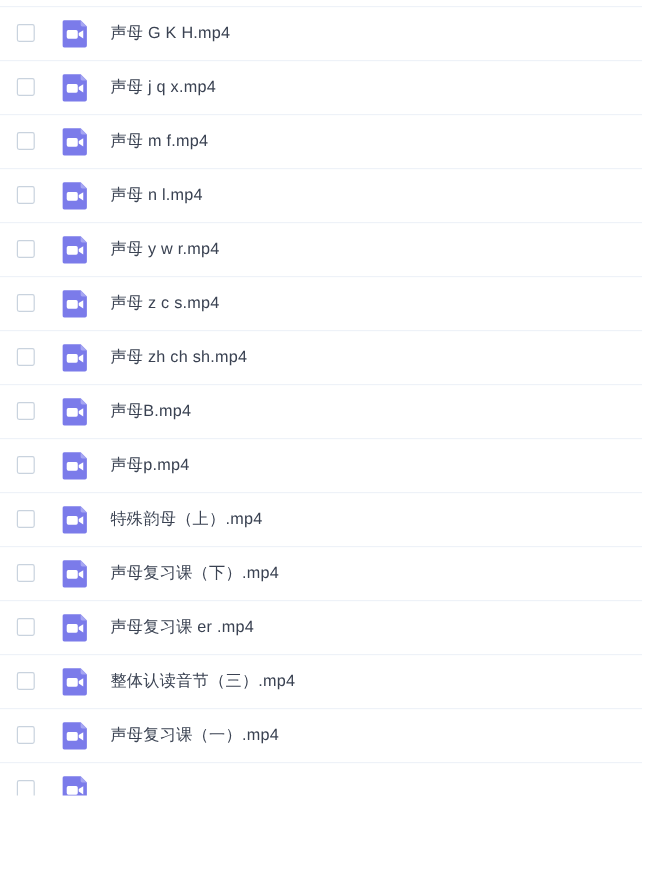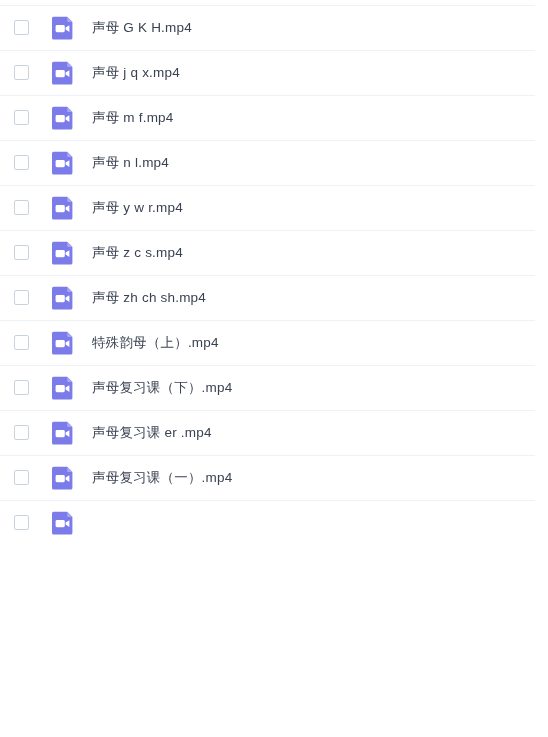--- a/index.html
+++ b/index.html
@@ -186,20 +186,44 @@
         <div class="file-row">
           <div class="checkbox"></div>
           <span class="file-icon">
             <svg width="22" height="24" viewBox="0 0 22 24" xmlns="http://www.w3.org/2000/svg">
               <path d="M1.6 0.8 H15.2 L20.4 6.0 V22.0 A1.6 1.6 0 0 1 18.8 23.6 H1.6 A1.6 1.6 0 0 1 0 22.0 V2.4 A1.6 1.6 0 0 1 1.6 0.8 Z" fill="#7b7bea"></path>
               <path d="M15.2 0.8 L20.4 6.0 H16.4 A1.2 1.2 0 0 1 15.2 4.8 Z" fill="#a6a6f2"></path>
               <rect x="3.6" y="9.0" width="9.2" height="7.2" rx="1.4" fill="#ffffff"></rect>
               <path d="M13.6 11.6 L17.4 9.2 V16.0 L13.6 13.6 Z" fill="#ffffff"></path>
             </svg>
           </span>
+          <span class="file-name">声母B.mp4</span>
+        </div>
+        <div class="file-row">
+          <div class="checkbox"></div>
+          <span class="file-icon">
+            <svg width="22" height="24" viewBox="0 0 22 24" xmlns="http://www.w3.org/2000/svg">
+              <path d="M1.6 0.8 H15.2 L20.4 6.0 V22.0 A1.6 1.6 0 0 1 18.8 23.6 H1.6 A1.6 1.6 0 0 1 0 22.0 V2.4 A1.6 1.6 0 0 1 1.6 0.8 Z" fill="#7b7bea"></path>
+              <path d="M15.2 0.8 L20.4 6.0 H16.4 A1.2 1.2 0 0 1 15.2 4.8 Z" fill="#a6a6f2"></path>
+              <rect x="3.6" y="9.0" width="9.2" height="7.2" rx="1.4" fill="#ffffff"></rect>
+              <path d="M13.6 11.6 L17.4 9.2 V16.0 L13.6 13.6 Z" fill="#ffffff"></path>
+            </svg>
+          </span>
+          <span class="file-name">声母p.mp4</span>
+        </div>
+        <div class="file-row">
+          <div class="checkbox"></div>
+          <span class="file-icon">
+            <svg width="22" height="24" viewBox="0 0 22 24" xmlns="http://www.w3.org/2000/svg">
+              <path d="M1.6 0.8 H15.2 L20.4 6.0 V22.0 A1.6 1.6 0 0 1 18.8 23.6 H1.6 A1.6 1.6 0 0 1 0 22.0 V2.4 A1.6 1.6 0 0 1 1.6 0.8 Z" fill="#7b7bea"></path>
+              <path d="M15.2 0.8 L20.4 6.0 H16.4 A1.2 1.2 0 0 1 15.2 4.8 Z" fill="#a6a6f2"></path>
+              <rect x="3.6" y="9.0" width="9.2" height="7.2" rx="1.4" fill="#ffffff"></rect>
+              <path d="M13.6 11.6 L17.4 9.2 V16.0 L13.6 13.6 Z" fill="#ffffff"></path>
+            </svg>
+          </span>
           <span class="file-name">特殊韵母（上）.mp4</span>
         </div>
         <div class="file-row">
           <div class="checkbox"></div>
           <span class="file-icon">
             <svg width="22" height="24" viewBox="0 0 22 24" xmlns="http://www.w3.org/2000/svg">
               <path d="M1.6 0.8 H15.2 L20.4 6.0 V22.0 A1.6 1.6 0 0 1 18.8 23.6 H1.6 A1.6 1.6 0 0 1 0 22.0 V2.4 A1.6 1.6 0 0 1 1.6 0.8 Z" fill="#7b7bea"></path>
               <path d="M15.2 0.8 L20.4 6.0 H16.4 A1.2 1.2 0 0 1 15.2 4.8 Z" fill="#a6a6f2"></path>
               <rect x="3.6" y="9.0" width="9.2" height="7.2" rx="1.4" fill="#ffffff"></rect>
               <path d="M13.6 11.6 L17.4 9.2 V16.0 L13.6 13.6 Z" fill="#ffffff"></path>
@@ -211,20 +235,32 @@
           <div class="checkbox"></div>
           <span class="file-icon">
             <svg width="22" height="24" viewBox="0 0 22 24" xmlns="http://www.w3.org/2000/svg">
               <path d="M1.6 0.8 H15.2 L20.4 6.0 V22.0 A1.6 1.6 0 0 1 18.8 23.6 H1.6 A1.6 1.6 0 0 1 0 22.0 V2.4 A1.6 1.6 0 0 1 1.6 0.8 Z" fill="#7b7bea"></path>
               <path d="M15.2 0.8 L20.4 6.0 H16.4 A1.2 1.2 0 0 1 15.2 4.8 Z" fill="#a6a6f2"></path>
               <rect x="3.6" y="9.0" width="9.2" height="7.2" rx="1.4" fill="#ffffff"></rect>
               <path d="M13.6 11.6 L17.4 9.2 V16.0 L13.6 13.6 Z" fill="#ffffff"></path>
             </svg>
           </span>
           <span class="file-name">声母复习课 er .mp4</span>
+        </div>
+        <div class="file-row">
+          <div class="checkbox"></div>
+          <span class="file-icon">
+            <svg width="22" height="24" viewBox="0 0 22 24" xmlns="http://www.w3.org/2000/svg">
+              <path d="M1.6 0.8 H15.2 L20.4 6.0 V22.0 A1.6 1.6 0 0 1 18.8 23.6 H1.6 A1.6 1.6 0 0 1 0 22.0 V2.4 A1.6 1.6 0 0 1 1.6 0.8 Z" fill="#7b7bea"></path>
+              <path d="M15.2 0.8 L20.4 6.0 H16.4 A1.2 1.2 0 0 1 15.2 4.8 Z" fill="#a6a6f2"></path>
+              <rect x="3.6" y="9.0" width="9.2" height="7.2" rx="1.4" fill="#ffffff"></rect>
+              <path d="M13.6 11.6 L17.4 9.2 V16.0 L13.6 13.6 Z" fill="#ffffff"></path>
+            </svg>
+          </span>
+          <span class="file-name">整体认读音节（三）.mp4</span>
         </div>
         <div class="file-row">
           <div class="checkbox"></div>
           <span class="file-icon">
             <svg width="22" height="24" viewBox="0 0 22 24" xmlns="http://www.w3.org/2000/svg">
               <path d="M1.6 0.8 H15.2 L20.4 6.0 V22.0 A1.6 1.6 0 0 1 18.8 23.6 H1.6 A1.6 1.6 0 0 1 0 22.0 V2.4 A1.6 1.6 0 0 1 1.6 0.8 Z" fill="#7b7bea"></path>
               <path d="M15.2 0.8 L20.4 6.0 H16.4 A1.2 1.2 0 0 1 15.2 4.8 Z" fill="#a6a6f2"></path>
               <rect x="3.6" y="9.0" width="9.2" height="7.2" rx="1.4" fill="#ffffff"></rect>
               <path d="M13.6 11.6 L17.4 9.2 V16.0 L13.6 13.6 Z" fill="#ffffff"></path>
             </svg>

